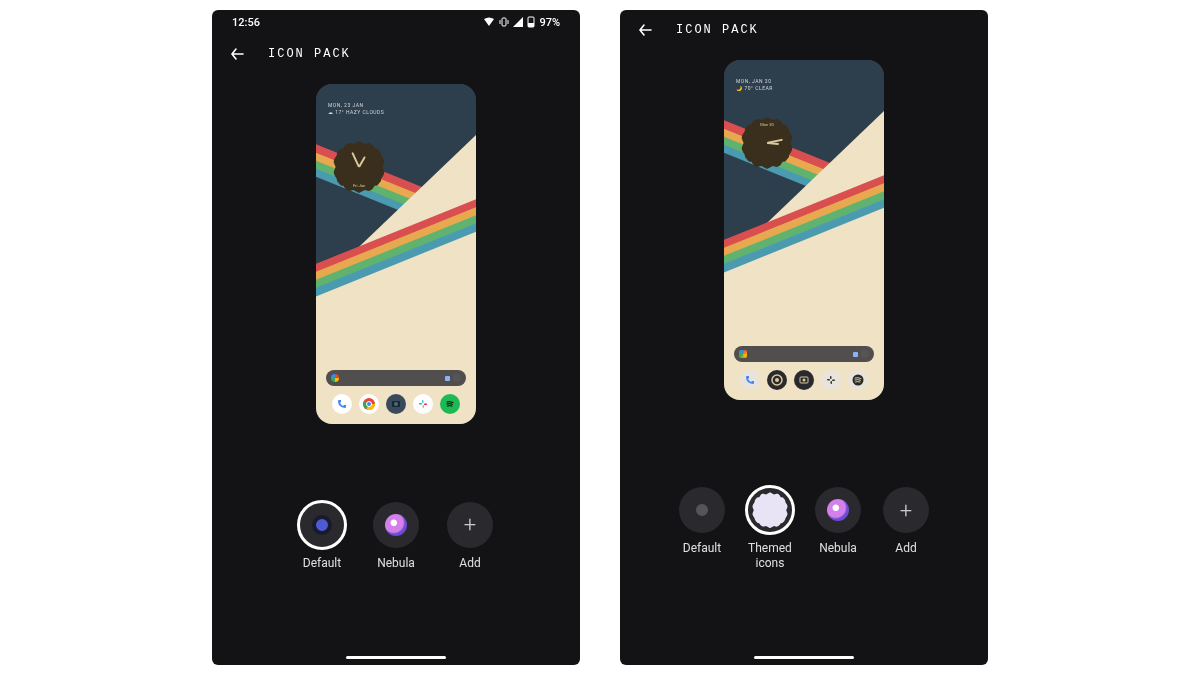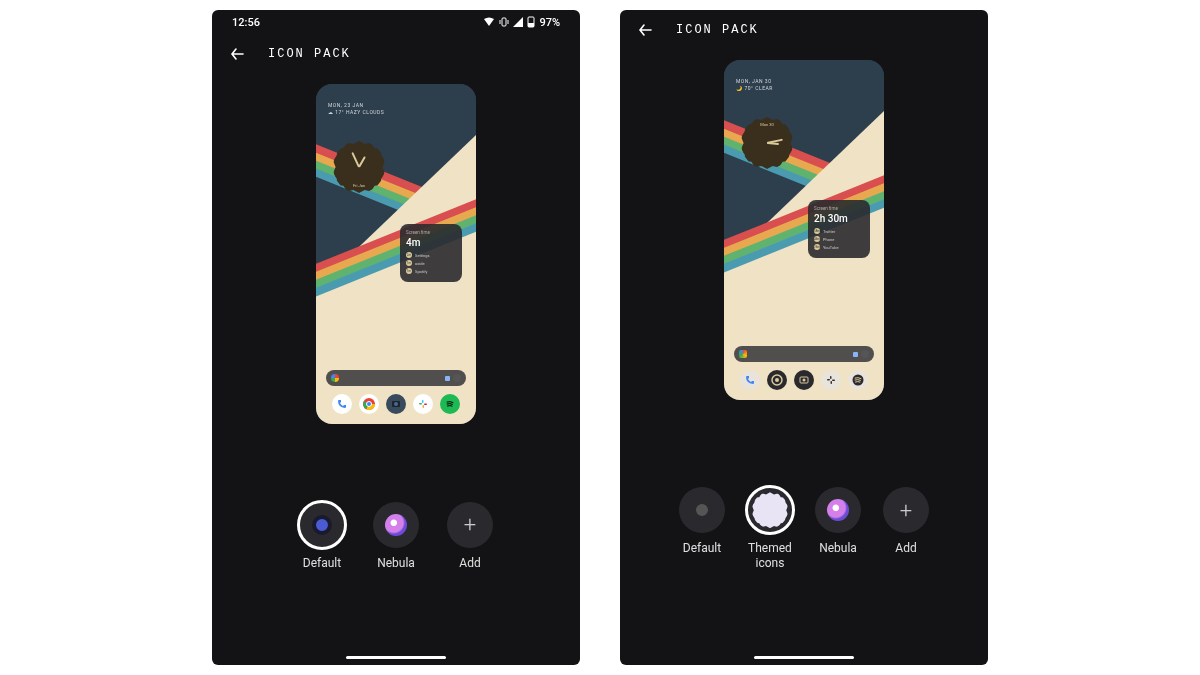--- a/index.html
+++ b/index.html
@@ -291,36 +291,20 @@
       </div>
       <div class="weather-text">
         <div>MON, 23 JAN</div>
         <div>☁ <span>17° HAZY CLOUDS</span></div>
       </div>
       <div class="clock-widget">
         <div class="clock-hand-h" style="transform:rotate(30deg)"></div>
         <div class="clock-hand-m" style="transform:rotate(-25deg)"></div>
         <div class="clock-date">Fri Jan</div>
       </div>
-      <div class="screen-time-widget">
-        <div class="st-label">Screen time</div>
-        <div class="st-value">4m</div>
-        <div class="st-row">
-            <span class="dot">2m</span>
-            <span class="app">Settings</span>
-          </div>
-        <div class="st-row">
-            <span class="dot">1m</span>
-            <span class="app">oxide</span>
-          </div>
-        <div class="st-row">
-            <span class="dot">1m</span>
-            <span class="app">Spotify</span>
-          </div>
-      </div>
       <div class="search-pill">
         <div class="g-logo"></div>
         <div class="search-right">
             <div class="m"></div>
             <div class="l"></div>
           </div>
       </div>
       <div class="dock">
         <div class="dock-icon phone-i">
             <svg width="10" height="10" viewBox="0 0 10 10">
@@ -408,36 +392,20 @@
       </div>
       <div class="weather-text">
         <div>MON, JAN 30</div>
         <div>🌙 <span>70° CLEAR</span></div>
       </div>
       <div class="clock-widget">
         <div class="clock-hand-h" style="transform:rotate(95deg)"></div>
         <div class="clock-hand-m" style="transform:rotate(78deg)"></div>
         <div class="clock-date" style="top:2px;bottom:auto">Mon 30</div>
       </div>
-      <div class="screen-time-widget">
-        <div class="st-label">Screen time</div>
-        <div class="st-value">2h 30m</div>
-        <div class="st-row">
-            <span class="dot">58m</span>
-            <span class="app">Twitter</span>
-          </div>
-        <div class="st-row">
-            <span class="dot">46m</span>
-            <span class="app">Phone</span>
-          </div>
-        <div class="st-row">
-            <span class="dot">26m</span>
-            <span class="app">YouTube</span>
-          </div>
-      </div>
       <div class="search-pill">
         <div class="pixel-swatch"></div>
         <div class="search-right">
             <div class="m"></div>
             <div class="l"></div>
           </div>
       </div>
       <div class="dock">
         <div class="dock-icon mono">
             <svg width="10" height="10" viewBox="0 0 10 10">

